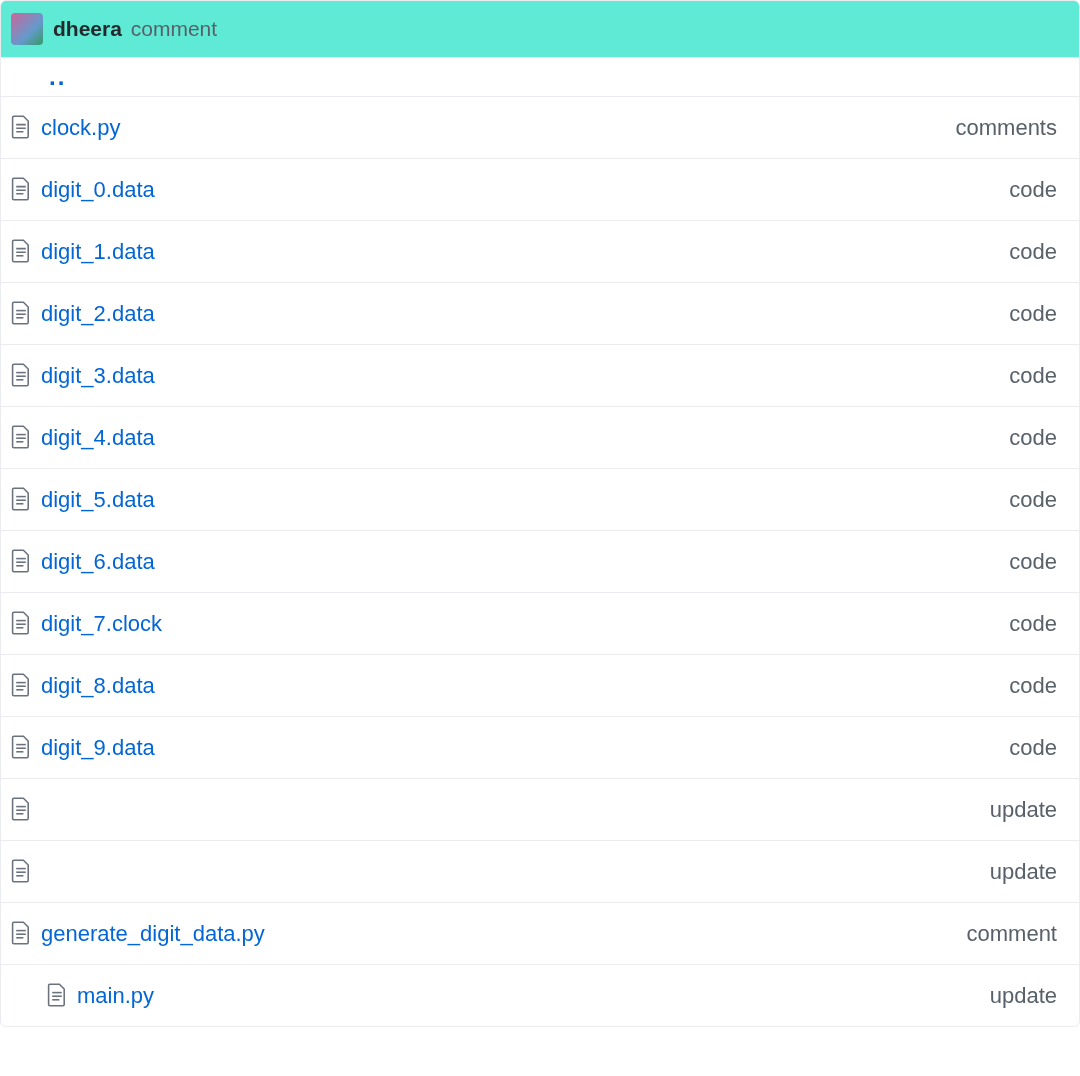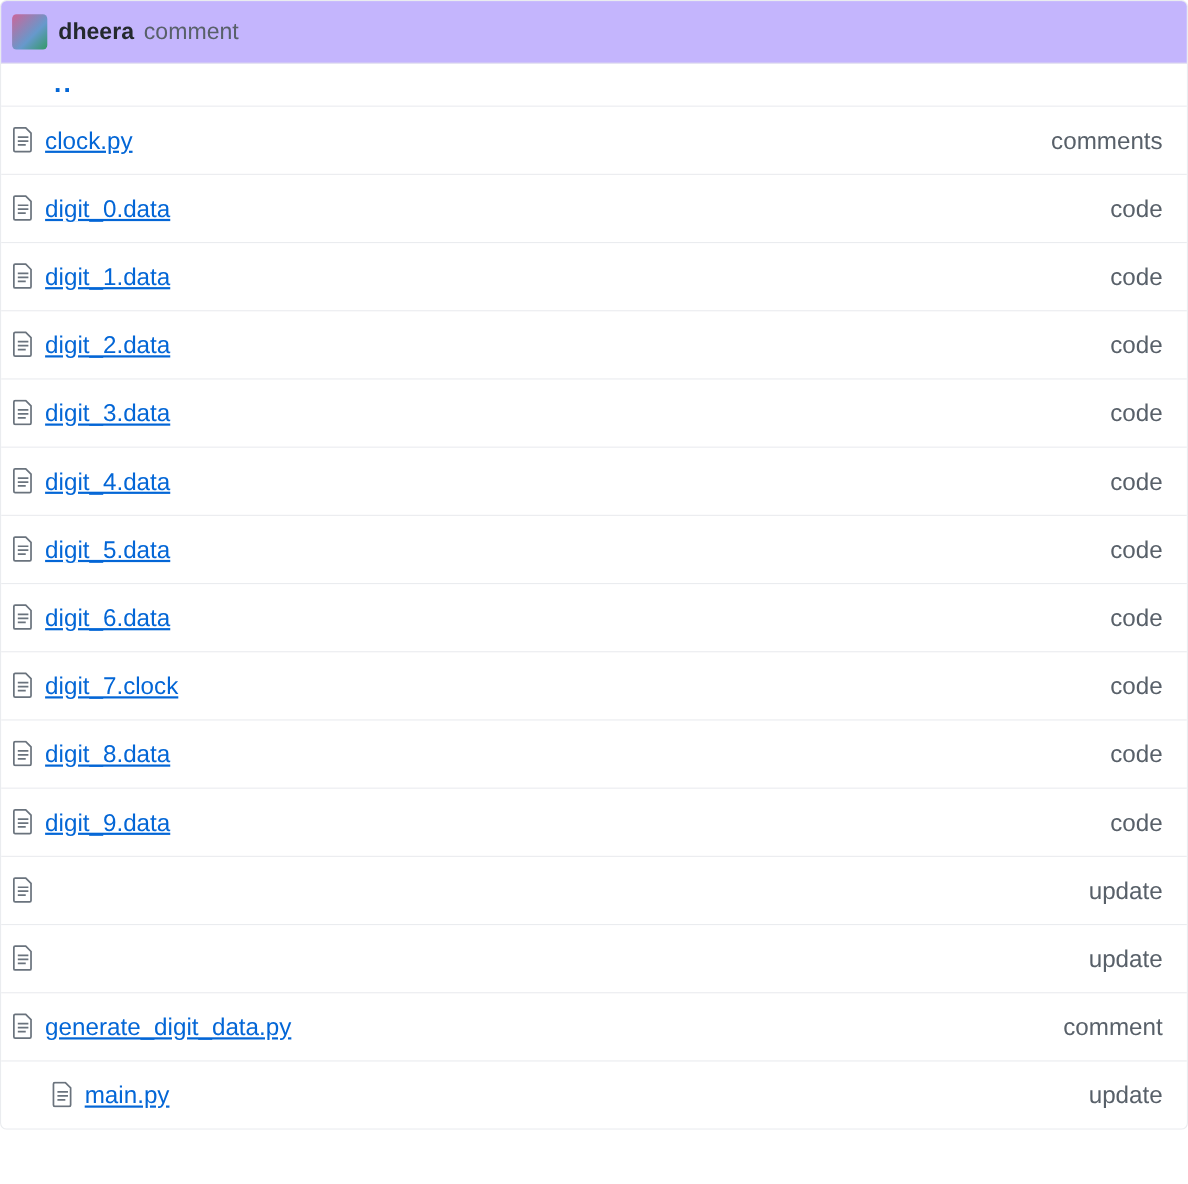--- a/index.html
+++ b/index.html
@@ -13,21 +13,21 @@
   }
   .container {
     border: 1px solid #eaecef;
     border-radius: 6px;
     overflow: hidden;
   }
   .header-row {
     display: flex;
     align-items: center;
     padding: 12px 10px;
-    background: #c4b5fd;
+    background: #5eead4;
     border-bottom: 1px solid #eaecef;
     font-size: 21px;
     gap: 10px;
   }
   .avatar {
     width: 32px;
     height: 32px;
     border-radius: 4px;
     background: linear-gradient(135deg,#c69,#69c 60%,#396);
     display: inline-block;
@@ -73,21 +73,20 @@
     width: 20px;
     height: 24px;
     fill: none;
     stroke: #6a737d;
     stroke-width: 1.5;
   }
   .name-cell {
     color: #0366d6;
     flex: 0 0 auto;
     margin-left: 0px;
-    text-decoration: underline;
   }
   .spacer { flex: 1; }
   .msg-cell {
     color: #586069;
     padding-right: 12px;
     white-space: nowrap;
     text-align: center;
   }
 </style>
 </head>

